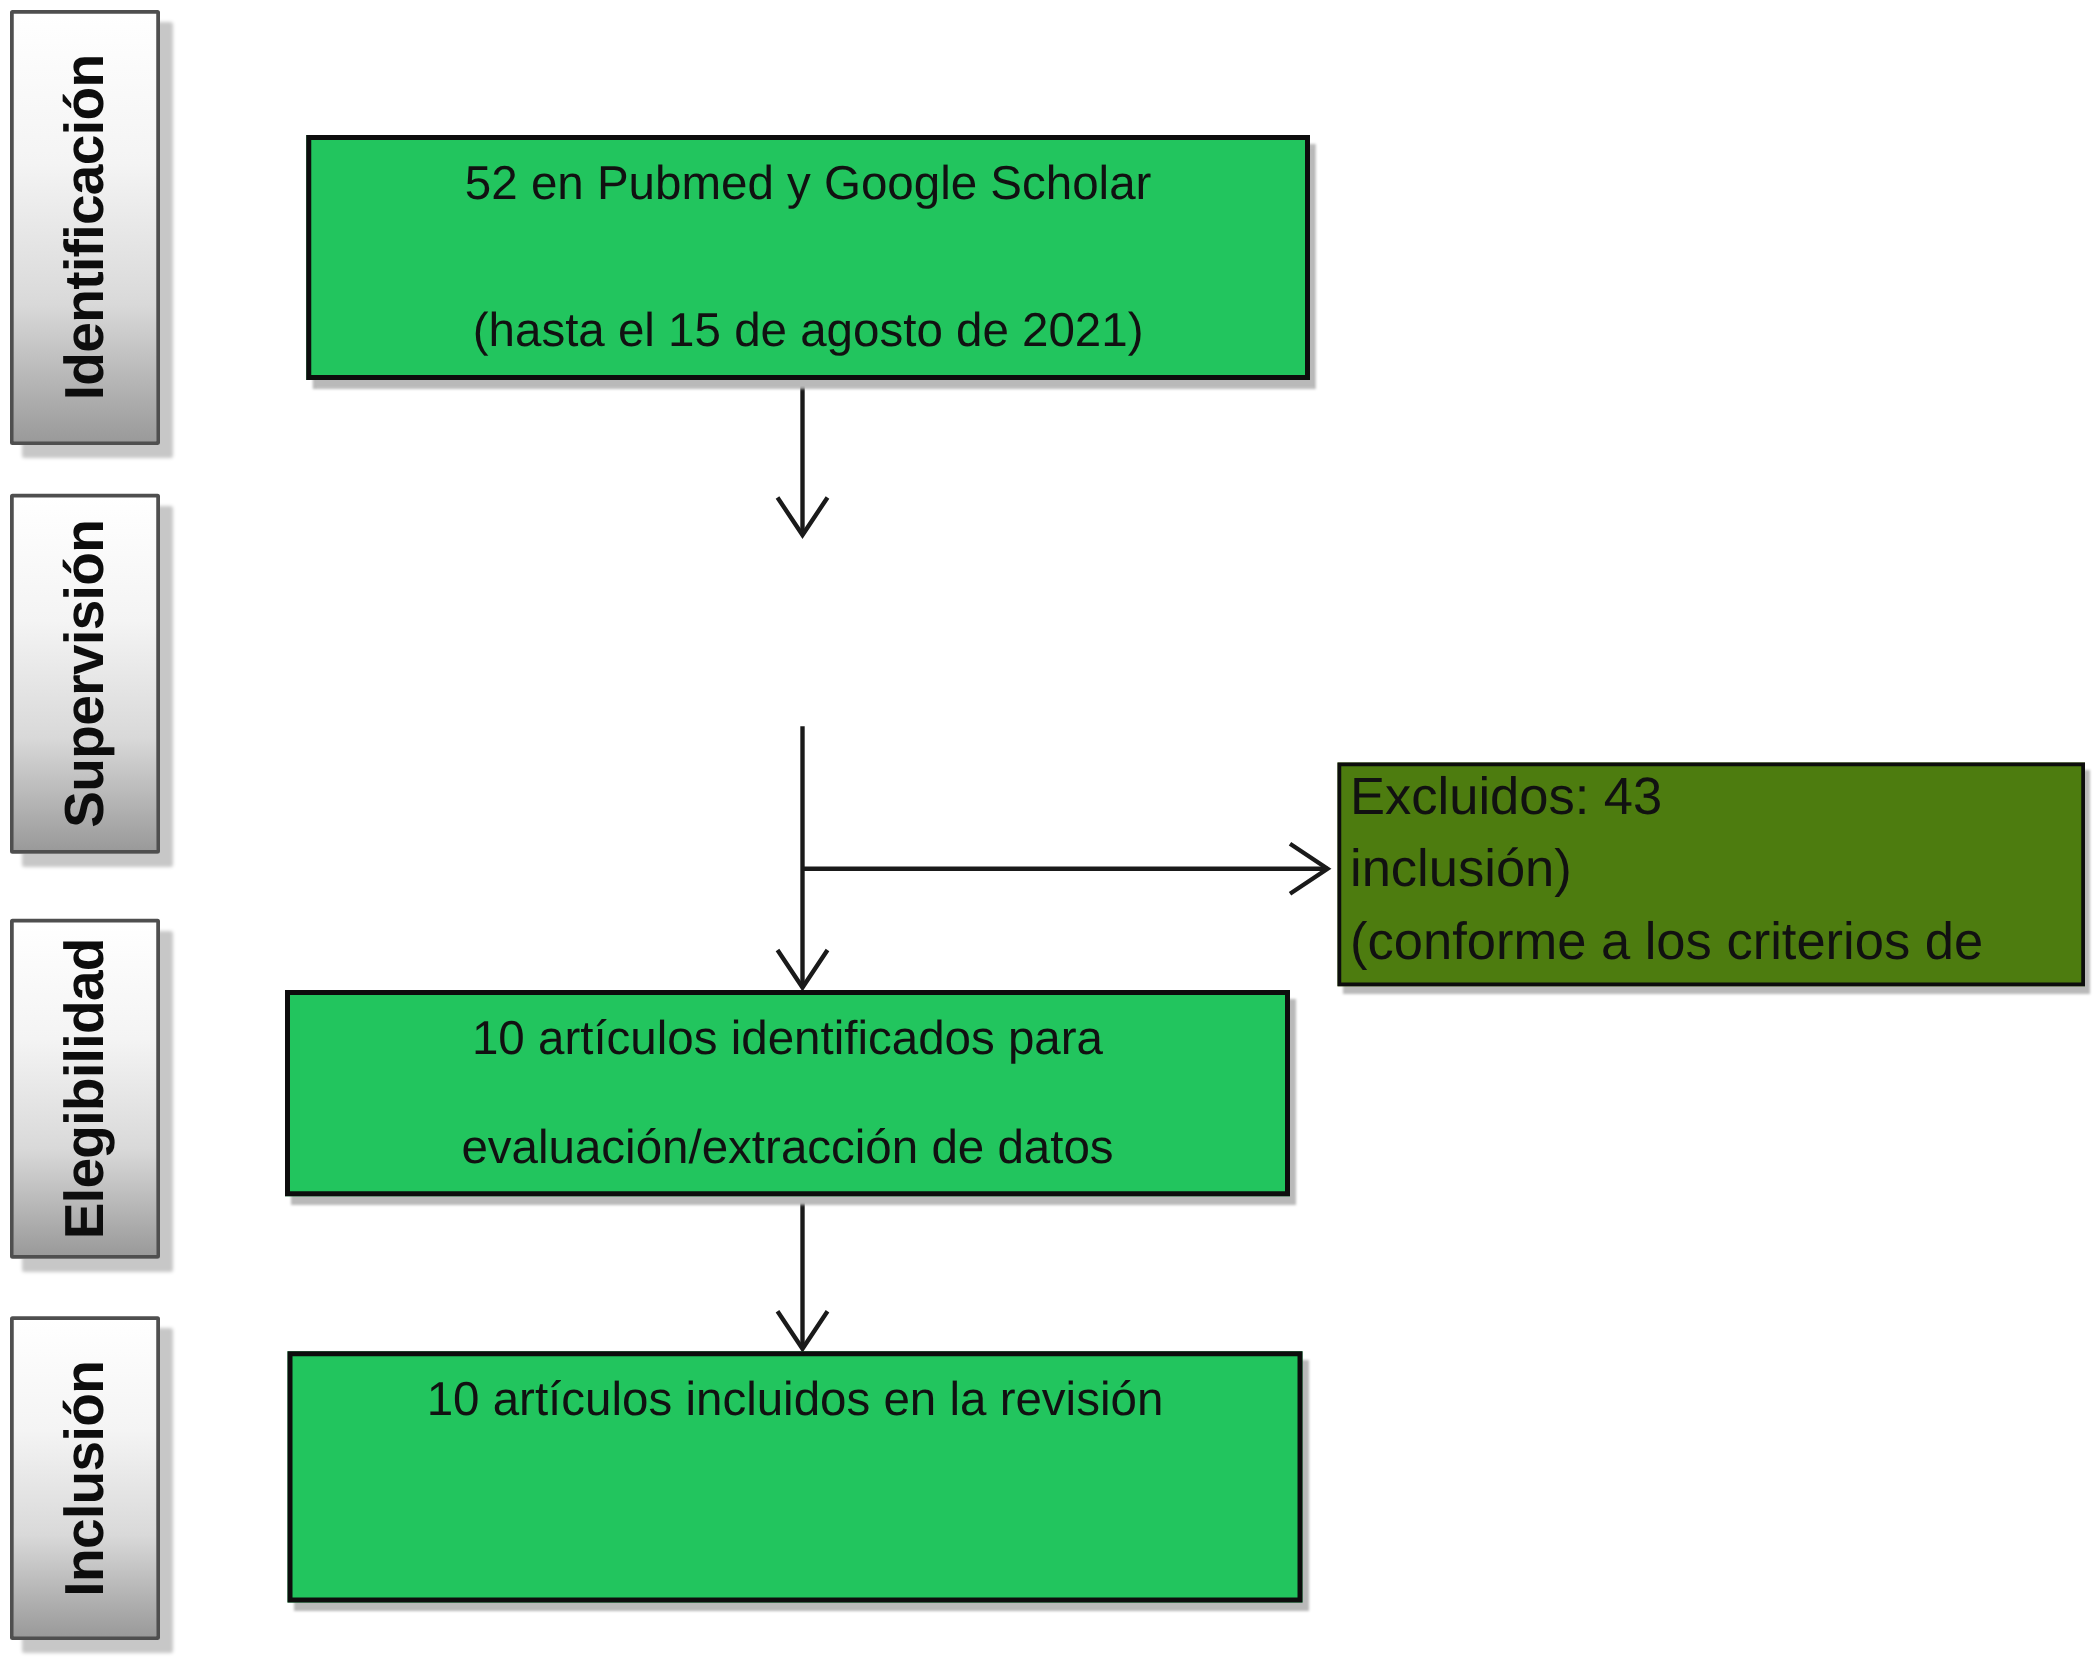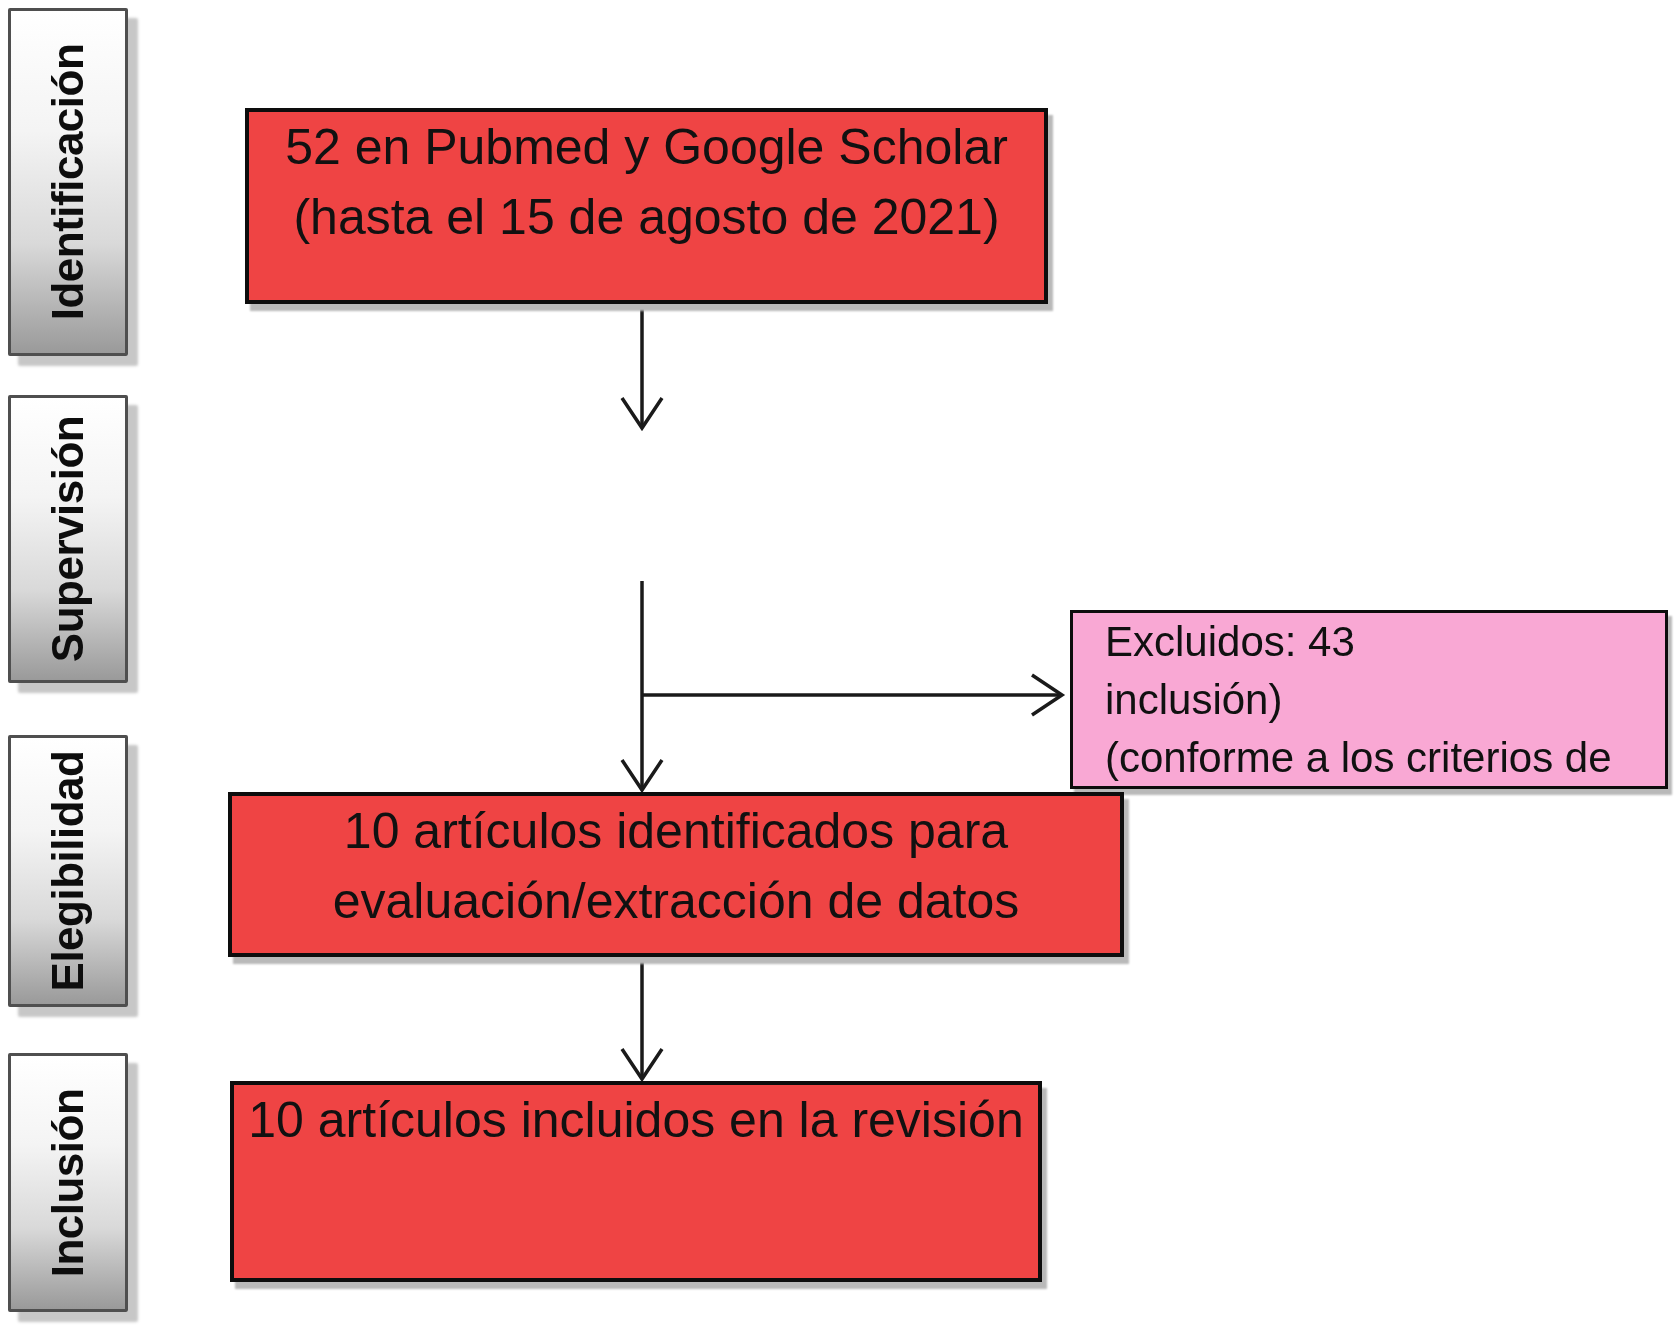--- a/index.html
+++ b/index.html
@@ -40,49 +40,49 @@
     color: #0d0d0d;
   }
   .stage-identification { top: 8px;    height: 348px; }
   .stage-screening      { top: 395px;  height: 288px; }
   .stage-eligibility    { top: 735px;  height: 272px; }
   .stage-inclusion      { top: 1053px; height: 259px; }
 
   
   .flow-box {
     position: absolute;
-    background: #ef4444;
+    background: #22c55e;
     border: 4px solid #0d0d0d;
     box-shadow: 5px 7px 2px #b9b9b9;
     display: flex;
     flex-direction: column;
     align-items: center;
-    justify-content: flex-start;
+    justify-content: space-between;
     text-align: center;
     box-sizing: border-box;
-    font-size: 50px;
+    font-size: 38px;
     line-height: 70px;
   }
   .box-identification { left: 245px; top: 108px;  width: 803px; height: 196px; }
   .box-screening      { left: 228px; top: 430px;  width: 801px; height: 151px; }
-  .box-eligibility    { left: 228px; top: 792px;  width: 896px; height: 165px; }
+  .box-eligibility    { left: 228px; top: 792px;  width: 804px; height: 165px; }
   .box-inclusion      { left: 230px; top: 1081px; width: 812px; height: 201px; }
 
   .box-excluded {
     position: absolute;
     left: 1070px; top: 610px; width: 598px; height: 179px;
-    background: #f9a8d4;
+    background: #4d7c0f;
     border: 3px solid #0d0d0d;
     box-shadow: 4px 6px 2px #b9b9b9;
     display: flex;
     flex-direction: column;
-    justify-content: center;
+    justify-content: flex-end;
     text-align: left;
     box-sizing: border-box;
-    padding: 4px 10px 4px 32px;
+    padding: 4px 10px 4px 7px;
     font-size: 42px;
     line-height: 58px;
   }
 
   .connectors {
     position: absolute;
     left: 0; top: 0;
     width: 1675px;
     height: 1330px;
     pointer-events: none;

